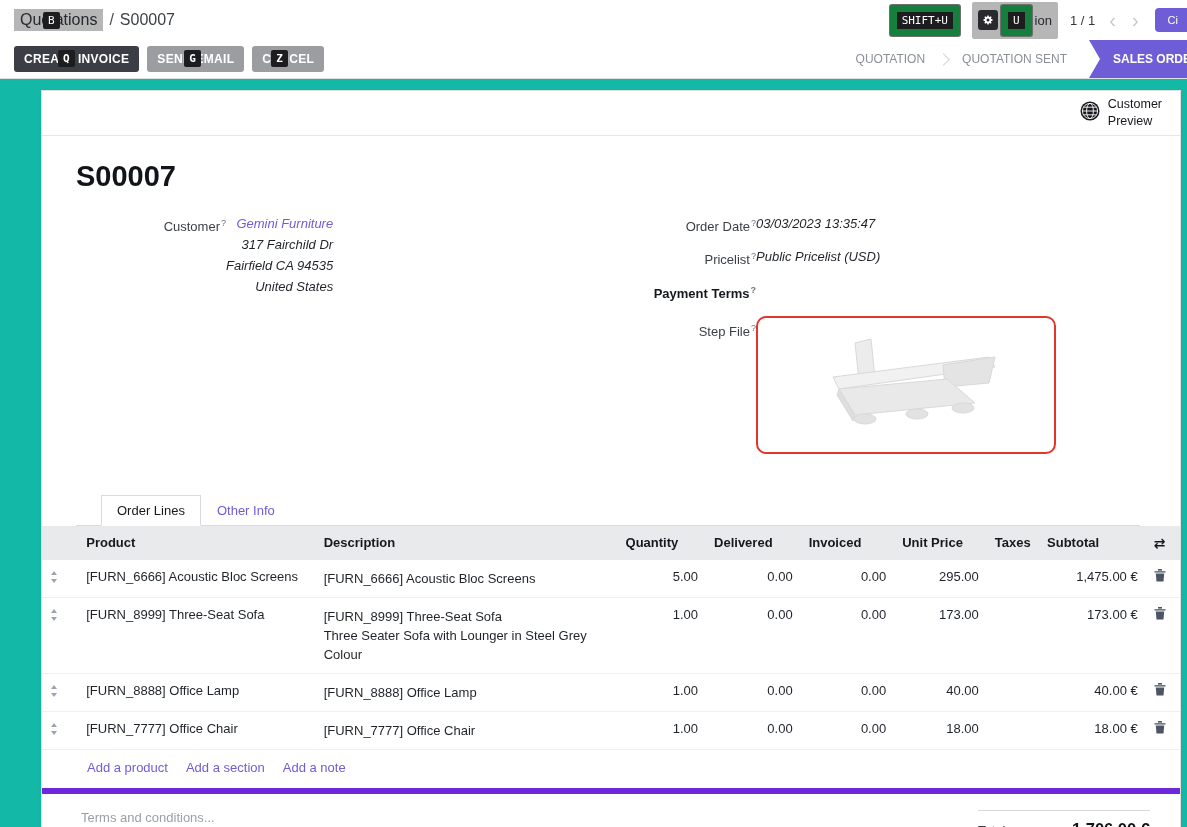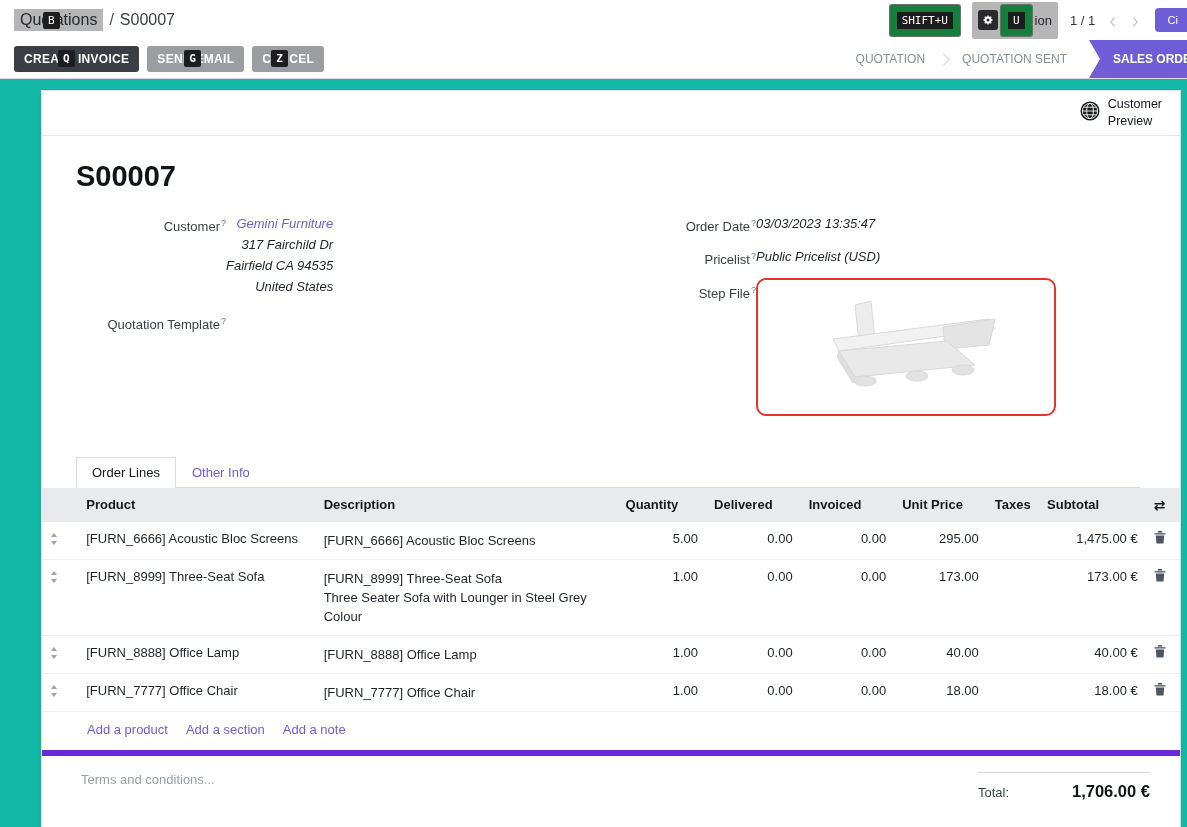--- a/index.html
+++ b/index.html
@@ -74,21 +74,21 @@
   .qt-row { margin-top:14px; }
   .pt-row { margin-bottom:14px; }
 
   .step-box { width:300px; height:138px; border:2px solid #e5352b; border-radius:10px;
               background:#fff; display:flex; align-items:center; justify-content:center; margin-top:-2px; }
 
   
   .tabs { display:flex; border-bottom:1px solid #d8dbe0; margin-top:32px; }
   .tab { padding:7px 15px; font-size:13px; color:var(--accent); cursor:pointer;
          border:1px solid transparent; margin-bottom:-1px; }
-  .tab.active { background:#fff; border-color:#d8dbe0; border-bottom-color:#fff; color:#15181d; }
+  .tab.active { background:#fff; border-color:#d8dbe0; border-bottom-color:#fff; color:#15181d;margin-left:25px; }
 
   
   table.olines { width:100%; border-collapse:collapse; table-layout:fixed; font-size:13px; }
   .olines th { background:#e9eaec; font-weight:700; color:#15181d; padding:9px 8px; text-align:left; }
   .olines td { padding:9px 8px; vertical-align:top; border-bottom:1px solid #efefef; color:#1f2329; }
   .olines tr.orow { cursor:pointer; }
   .num { text-align:right; }
   .c-handle { width:36px; } .c-product { width:236px; } .c-desc { width:300px; }
   .c-qty { width:88px; } .c-del { width:94px; } .c-inv { width:93px; }
   .c-price { width:92px; } .c-tax { width:52px; } .c-sub { width:106px; } .c-last { width:34px; }
@@ -192,33 +192,33 @@
         <div class="fcol-left">
           <div class="frow">
             <span class="flabel"><span>Customer</span><sup class="help">?</sup></span>
             <span class="fvalue addr">
               <span class="link">Gemini Furniture</span>
               <div>317 Fairchild Dr</div>
               <div>Fairfield CA 94535</div>
               <div>United States</div>
             </span>
           </div>
-          <div class="frow qt-row">
-            <span class="flabel"><span>Quotation Template</span><sup class="help">?</sup></span>
-          </div>
         </div>
 
         <div class="fcol-right">
           <div class="frow">
             <span class="flabel"><span>Order Date</span><sup class="help">?</sup></span>
             <span class="fvalue">03/03/2023 13:35:47</span>
           </div>
           <div class="frow">
             <span class="flabel"><span>Pricelist</span><sup class="help">?</sup></span>
             <span class="fvalue">Public Pricelist (USD)</span>
+          </div>
+          <div class="frow pt-row">
+            <span class="flabel bold"><span>Payment Terms</span><sup class="help">?</sup></span>
           </div>
           <div class="frow">
             <span class="flabel"><span>Step File</span><sup class="help">?</sup></span>
             <span class="step-box">
               <span>
                 <svg width="226" height="112" viewBox="0 0 226 112">
                   <g stroke="#d9d9d9" stroke-width="1">
                     <polygon points="62,16 78,12 82,50 66,54" fill="#ececec"></polygon>
                     <polygon points="40,50 196,30 202,40 46,62" fill="#f1f1f1"></polygon>
                     <polygon points="150,38 202,30 196,56 152,60" fill="#e4e4e4"></polygon>

